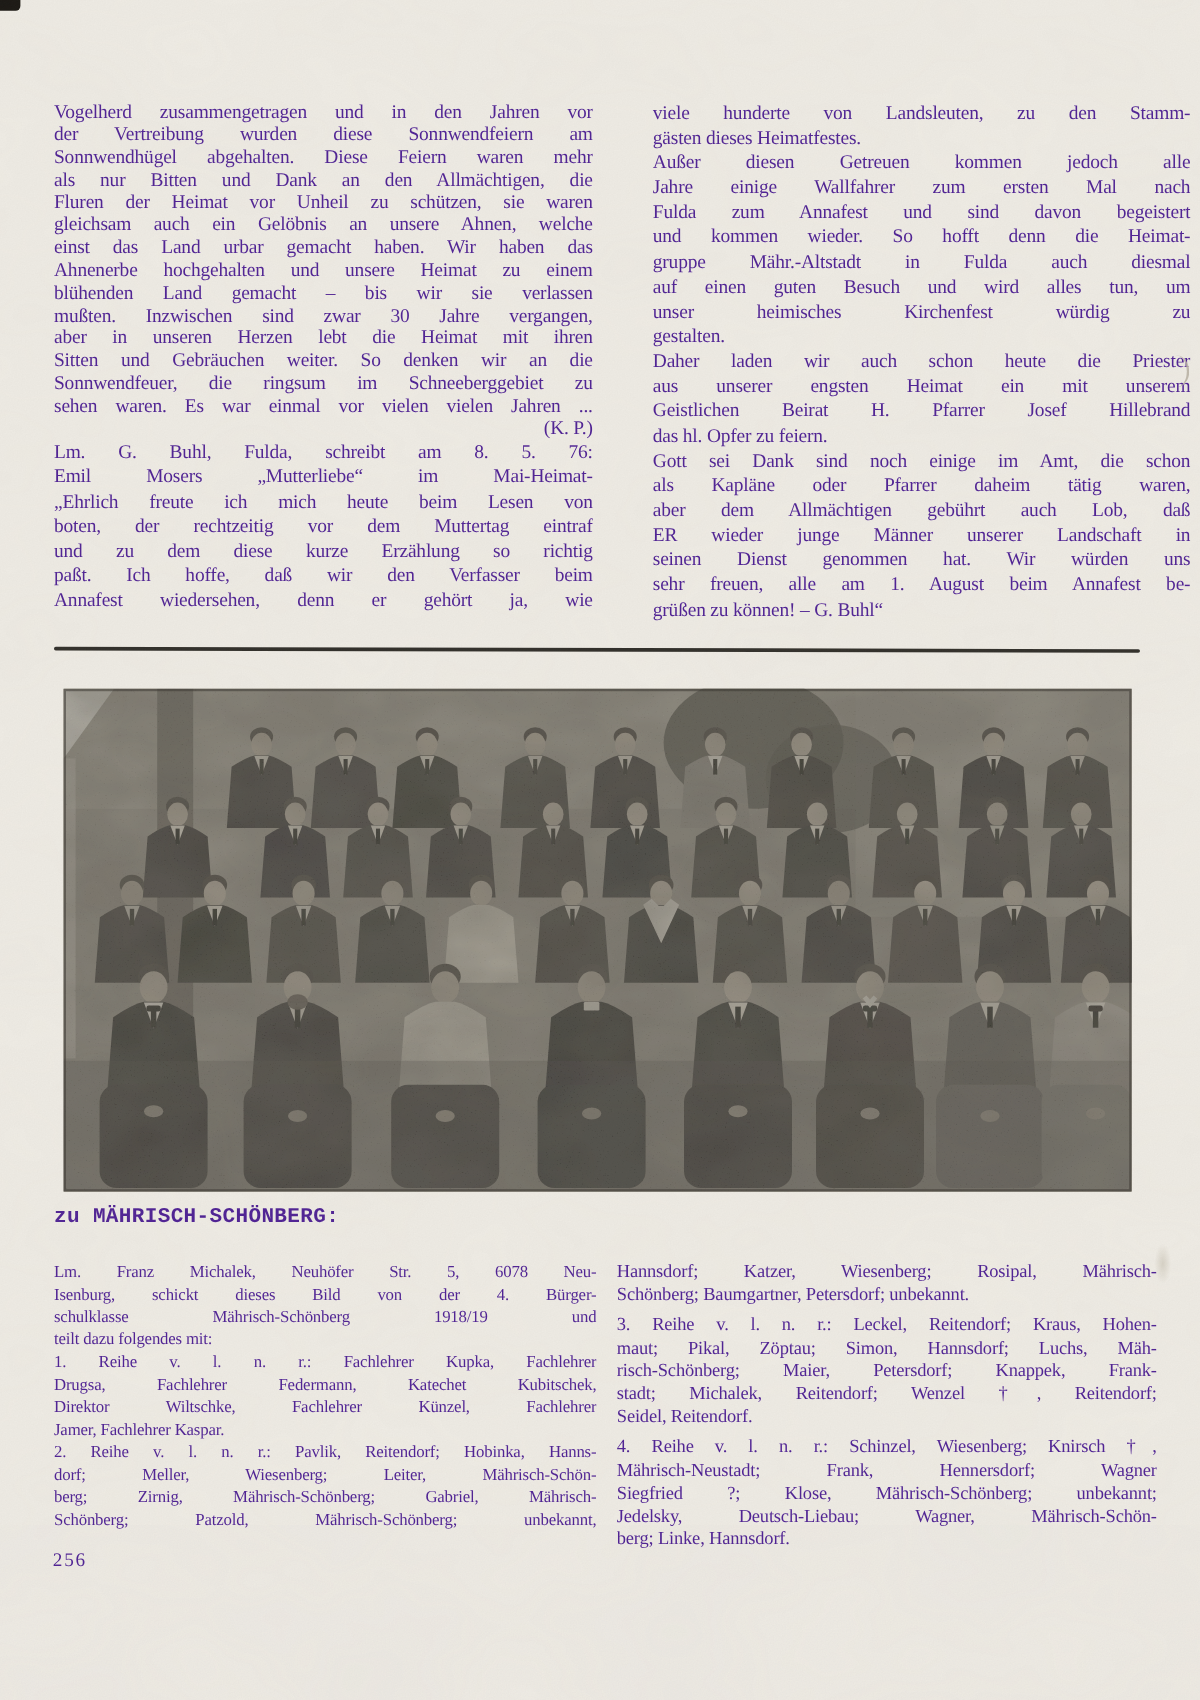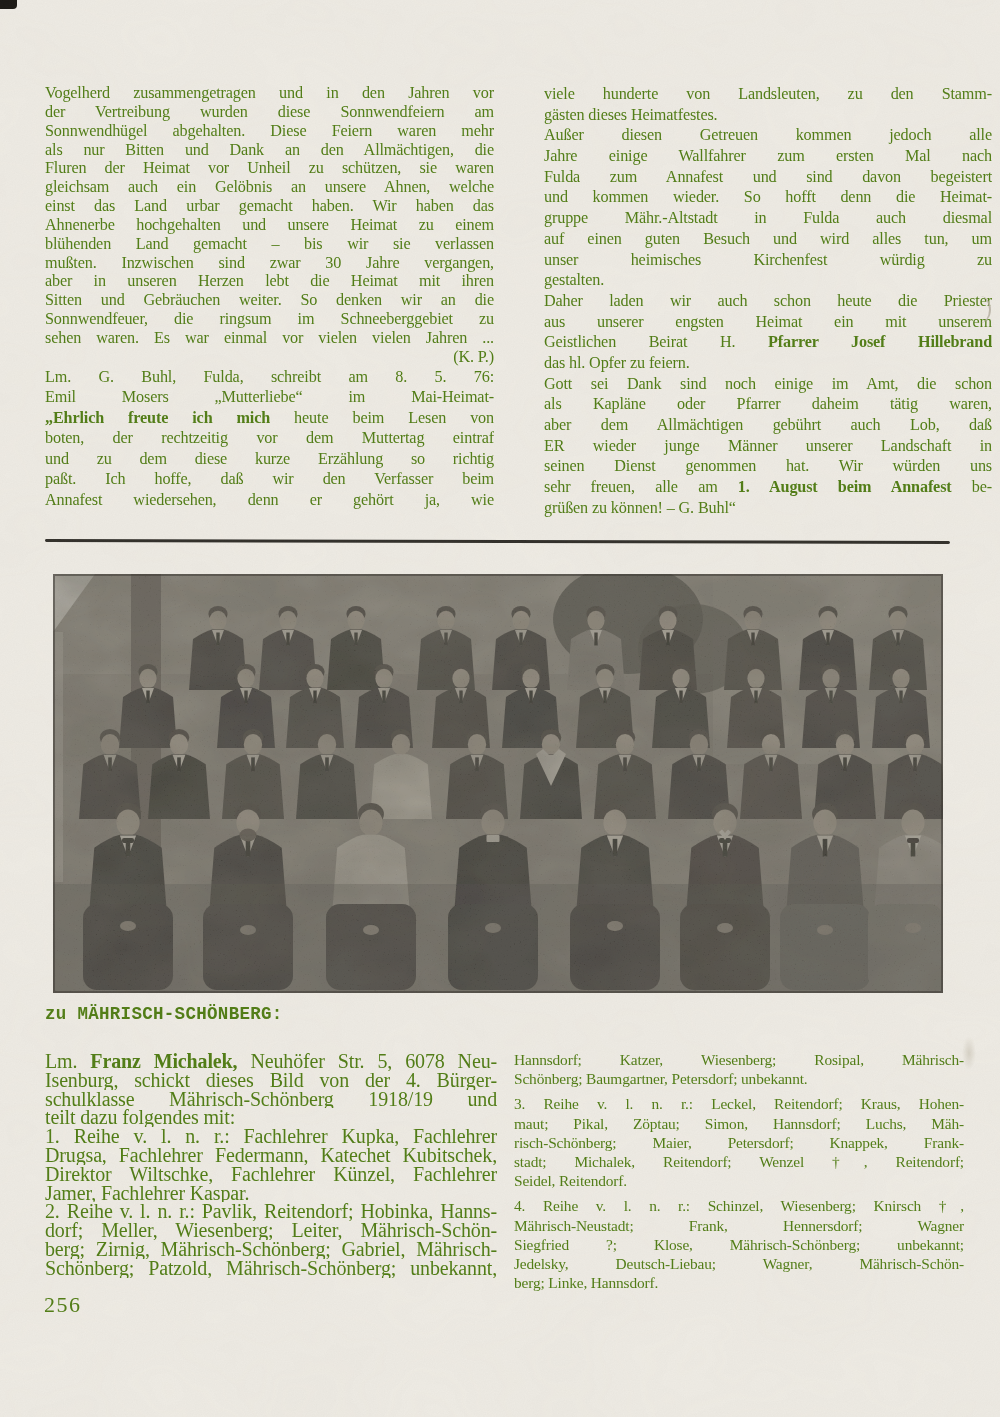--- a/index.html
+++ b/index.html
@@ -1,52 +1,52 @@
 <!DOCTYPE html>
 <html><head>
 <meta charset="utf-8">
 <style>
   html,body{margin:0;padding:0;background:#d8d4cb;}
   .page{
     position:relative; width:1000px; height:1417px; overflow:hidden;
     background:#f2efe8;
     font-family:"Liberation Serif","DejaVu Serif",serif;
-    color:#4d7c0f;
+    color:#4c1d95;
   }
   .col{position:absolute;}
   .ln{
     line-height:var(--lh); height:var(--lh);
     text-align:justify; text-align-last:justify;
     letter-spacing:-0.15px; white-space:normal; overflow:hidden;
   }
   .ln.left{text-align-last:left;}
   .ln.sig{text-align:right; text-align-last:right;}
-  .b,b{font-weight:bold;}
+  .b,b{font-weight:normal;}
   .colTL{left:45px; top:84px; width:449px; font-size:16.2px;}
   .colTL .p1{--lh:18.85px;}
   .colTL .p2{--lh:20.55px; }
   .colTR{left:544px; top:84px; width:448px; font-size:16.2px; --lh:20.7px;}
   .rule{
     position:absolute; left:45px; top:540px; width:905px; height:2.6px;
     background:#2c2a25; transform:rotate(0.12deg); border-radius:2px;
   }
   .photo{
     position:absolute; left:53px; top:574px; width:890px; height:419px; margin:0;
     background:#8f8a7e;
   }
   .caption{
     position:absolute; left:45px; top:1004px; margin:0;
     font-size:17.5px; font-weight:bold; letter-spacing:0.3px;font-family:Liberation Mono, monospace;
   }
-  .colBL{left:45px; top:1052px; width:452px; font-size:20px; --lh:18.8px;}
+  .colBL{left:45px; top:1052px; width:452px; font-size:14px; --lh:18.8px;}
   .colBR{left:514px; top:1050px; width:450px; font-size:15.4px; --lh:19.2px;}
   .mt{margin-top:6px;}
   .pagenum{
     position:absolute; left:44px; top:1292px;
-    font-size:22px; letter-spacing:1.5px;
+    font-size:16px; letter-spacing:1.5px;
   }
   .corner-mark{
     position:absolute; left:0; top:0; width:17px; height:9px; background:#14120e;
     border-bottom-right-radius:4px;
   }
   .paren-artifact{
     position:absolute; left:977px; top:296px; width:12px; height:27px;
     border-right:2.5px solid #bab3a5;
     border-radius:0 12px 12px 0 / 0 15px 15px 0;
     opacity:.85;

